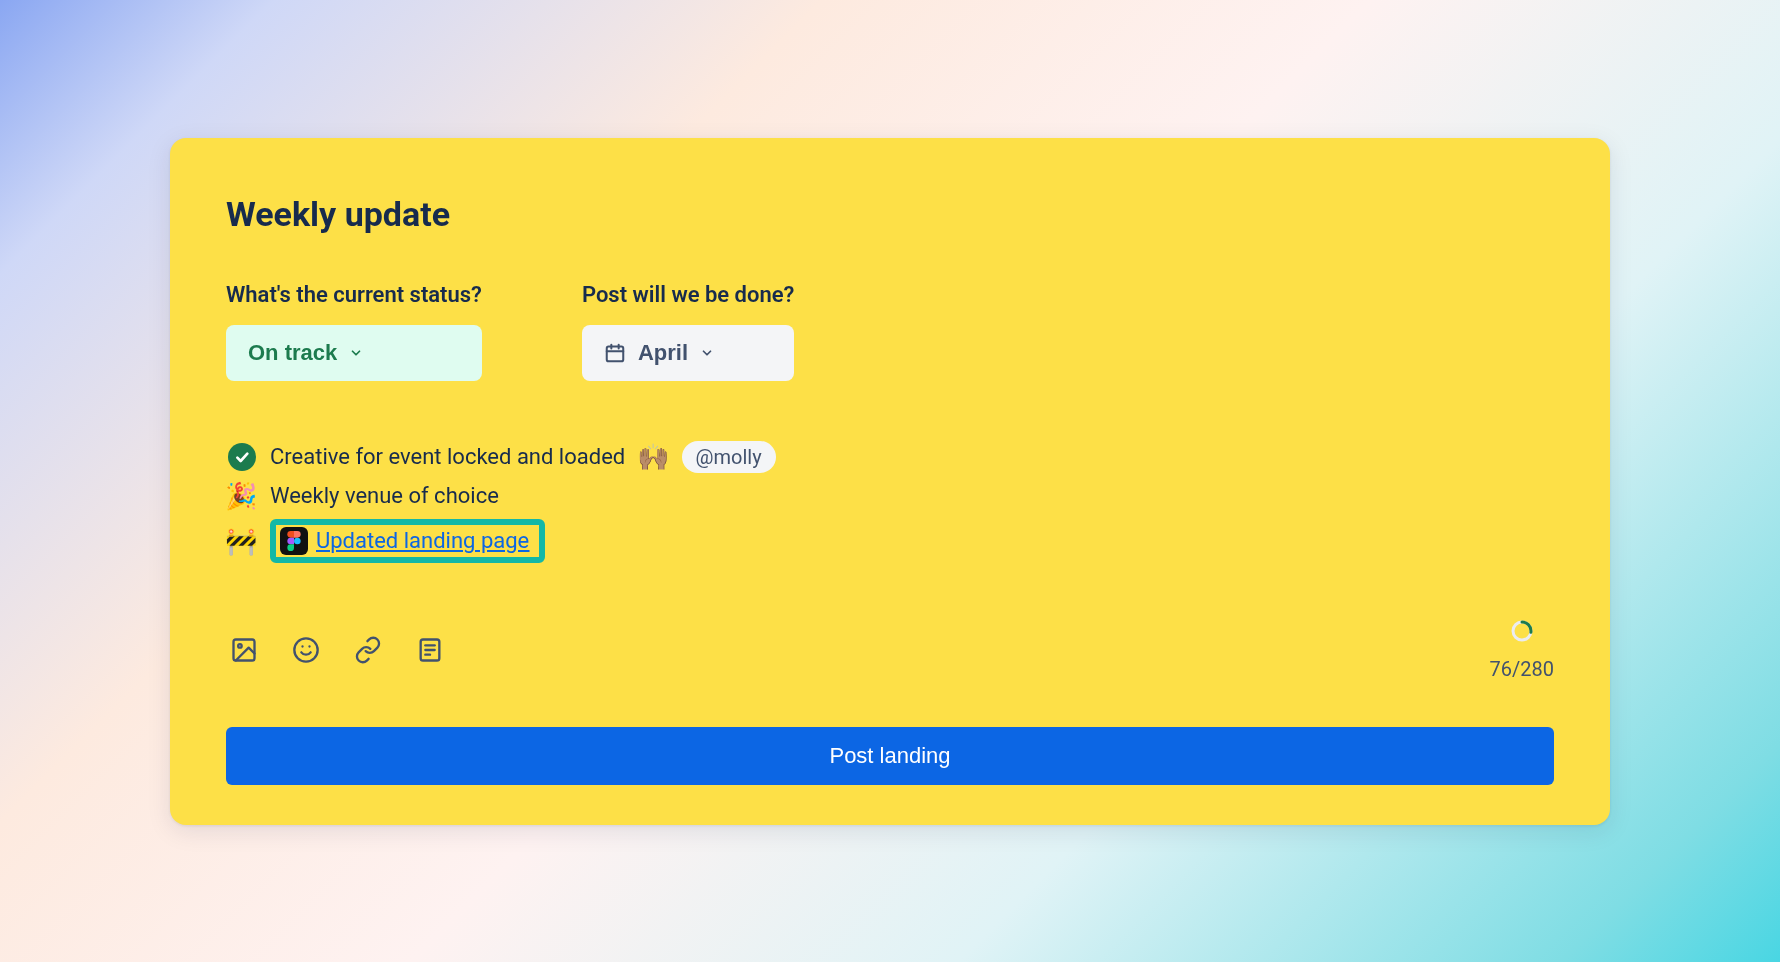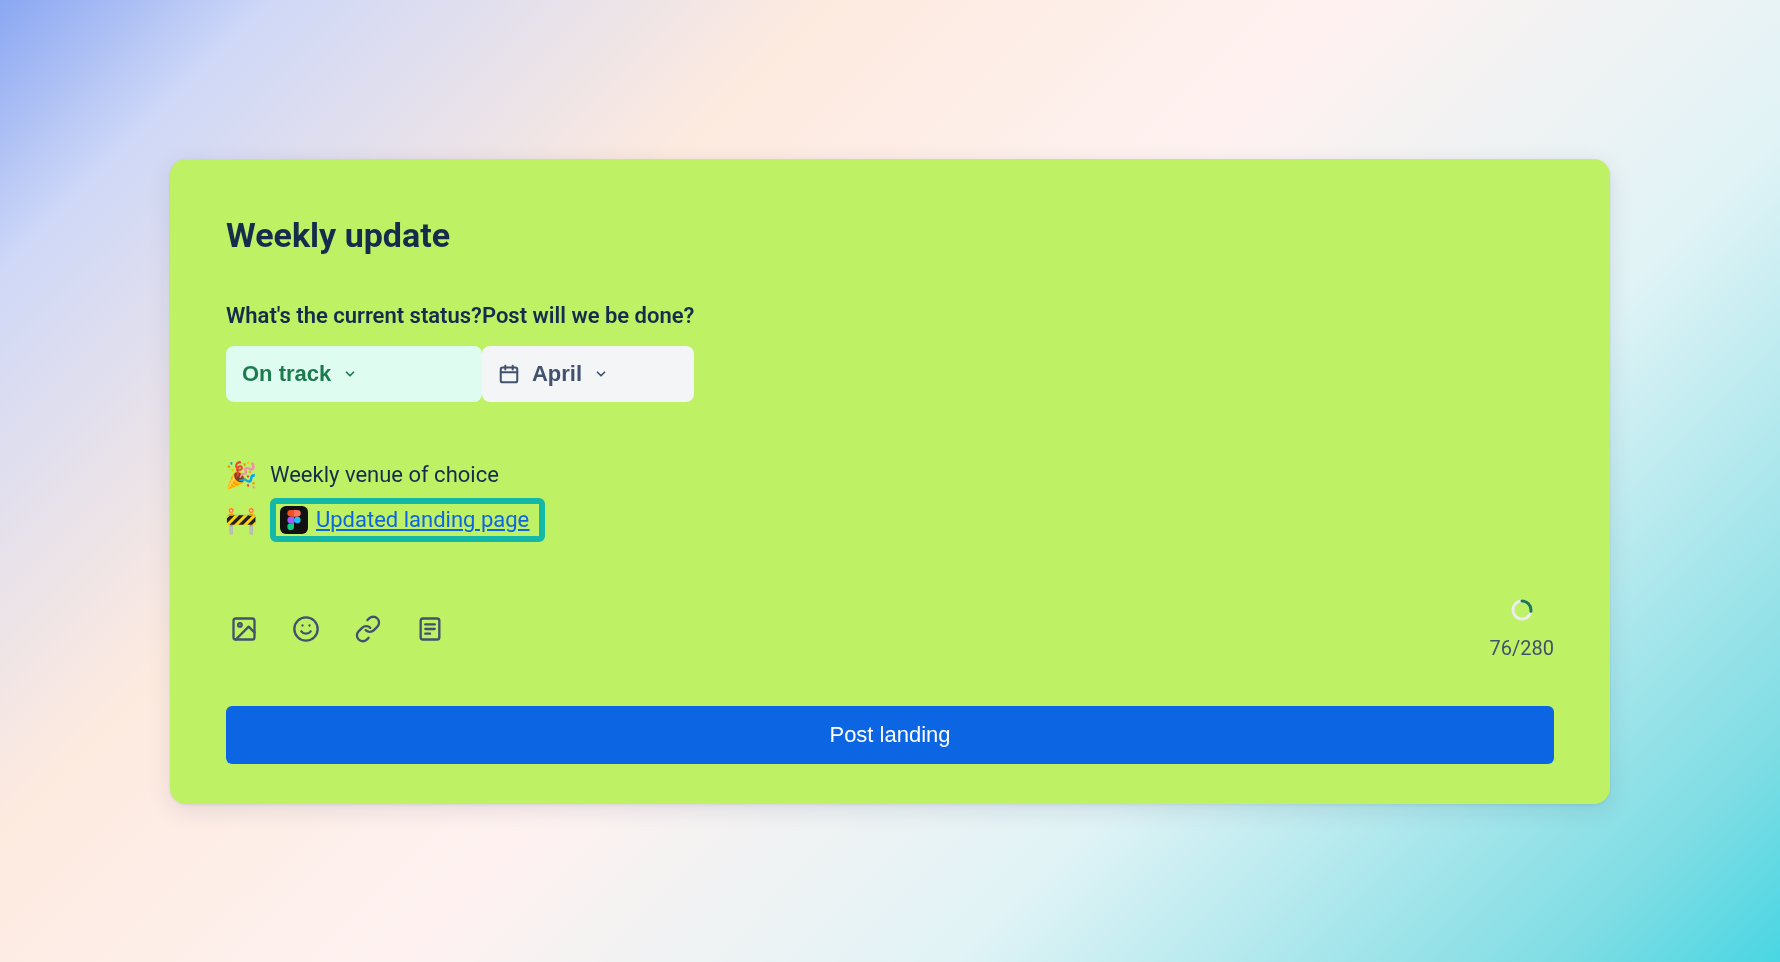--- a/index.html
+++ b/index.html
@@ -15,50 +15,51 @@
         #e0f3f6 70%,
         #7fdde4 92%,
         #49d6e3 100%);
     display: flex;
     align-items: center;
     justify-content: center;
     min-height: 962px;
   }
   .card {
     width: 1440px;
-    background: #bef264;
+    background: #fde047;
     border-radius: 16px;
     box-shadow: 0 6px 24px rgba(9,30,66,.10), 0 1px 3px rgba(9,30,66,.08);
     padding: 56px 56px 40px 56px;
     display: flex;
     flex-direction: column;
   }
   .title {
     font-size: 34px;
     font-weight: 700;
     color: #172B4D;
     margin-bottom: 48px;
   }
   .fields-row {
     display: flex;
+    gap: 100px;
     margin-bottom: 60px;
   }
   .field-block { display: flex; flex-direction: column; }
   .field-label {
     font-size: 22px;
     font-weight: 600;
     color: #172B4D;
     margin-bottom: 18px;
   }
   .pill {
     display: inline-flex;
     align-items: center;
     gap: 12px;
     height: 56px;
-    padding: 0 16px;
+    padding: 0 22px;
     border-radius: 8px;
     font-size: 22px;
     font-weight: 600;
     cursor: pointer;
     border: none;
     line-height: 1;
   }
   .pill-green { background:#DFFCF0; color:#1C7B4E; }
   .pill-gray  { background:#F4F5F7; color:#42526E; }
   .chev { width:14px; height:14px; }
@@ -143,20 +144,32 @@
         <svg class="chev" viewBox="0 0 24 24" fill="none" stroke="currentColor" stroke-width="3" stroke-linecap="round" stroke-linejoin="round">
             <polyline points="6 9 12 15 18 9"></polyline>
           </svg>
       </button>
     </div>
 
   </div>
 
   <div class="items">
 
+    <div class="item-line">
+      <span class="icon-slot">
+        <span class="check-circle">
+          <svg viewBox="0 0 24 24" fill="none" stroke="#fff" stroke-width="4" stroke-linecap="round" stroke-linejoin="round">
+              <polyline points="5 13 10 18 20 7"></polyline>
+            </svg>
+        </span>
+      </span>
+      <span>Creative for event locked and loaded</span>
+      <span class="emoji">🙌🏽</span>
+      <span class="mention">@molly</span>
+    </div>
 
     <div class="item-line">
       <span class="icon-slot">
           <span class="emoji">🎉</span>
         </span>
       <span>Weekly venue of choice</span>
     </div>
 
     <div class="item-line">
       <span class="icon-slot">

